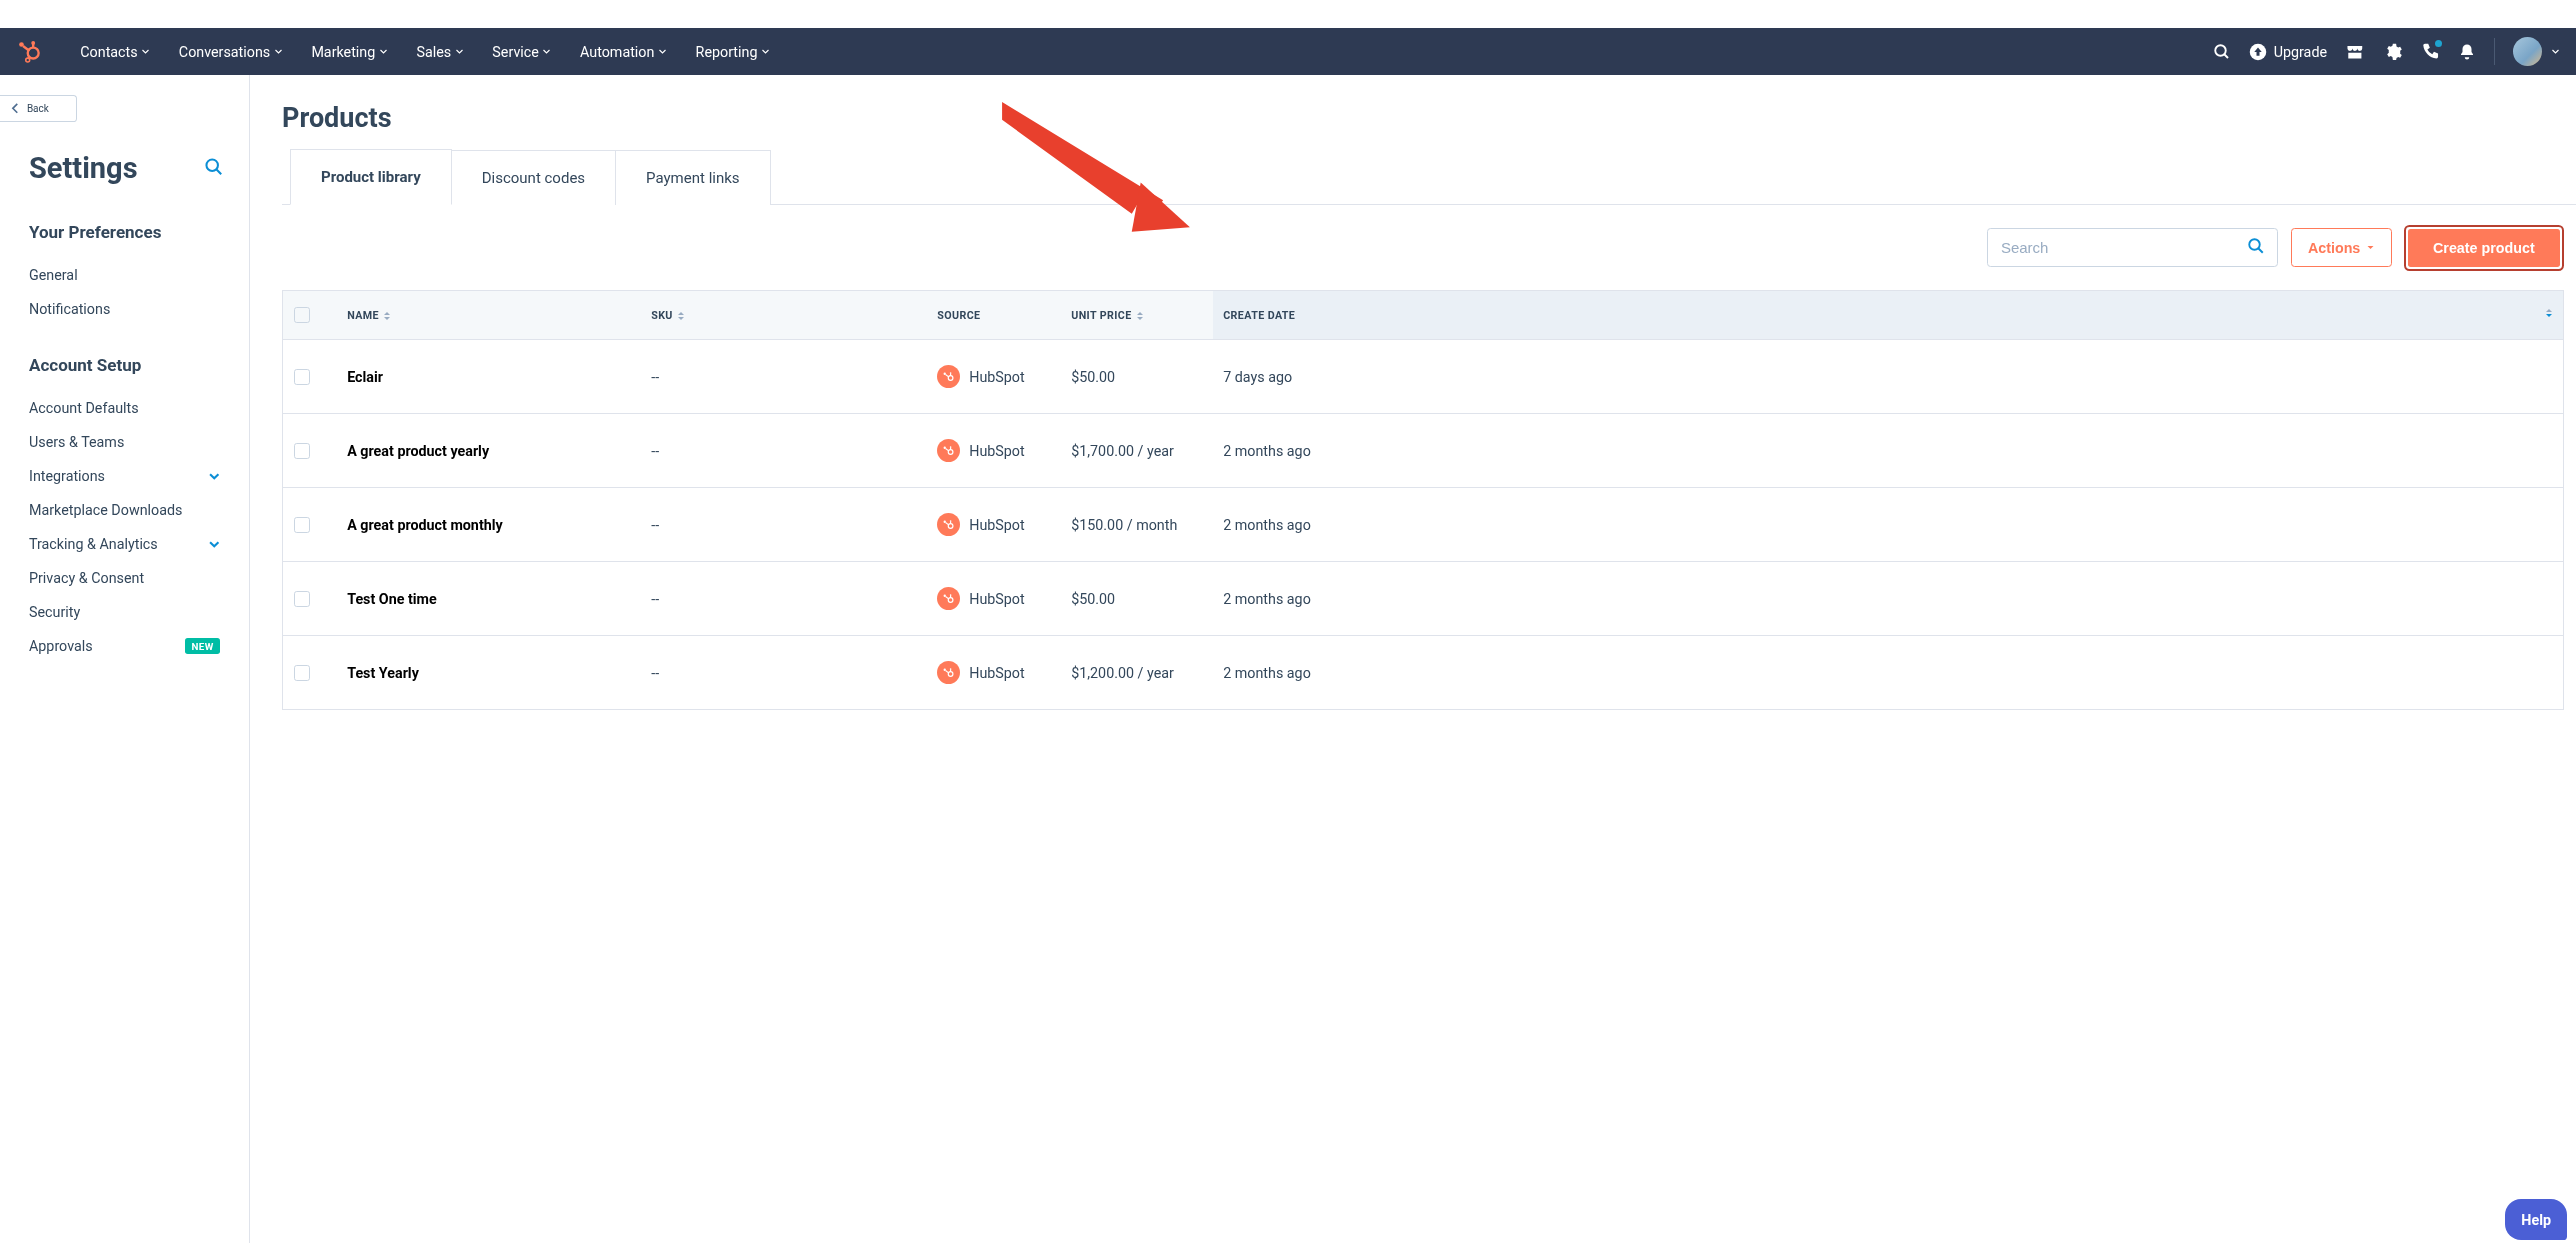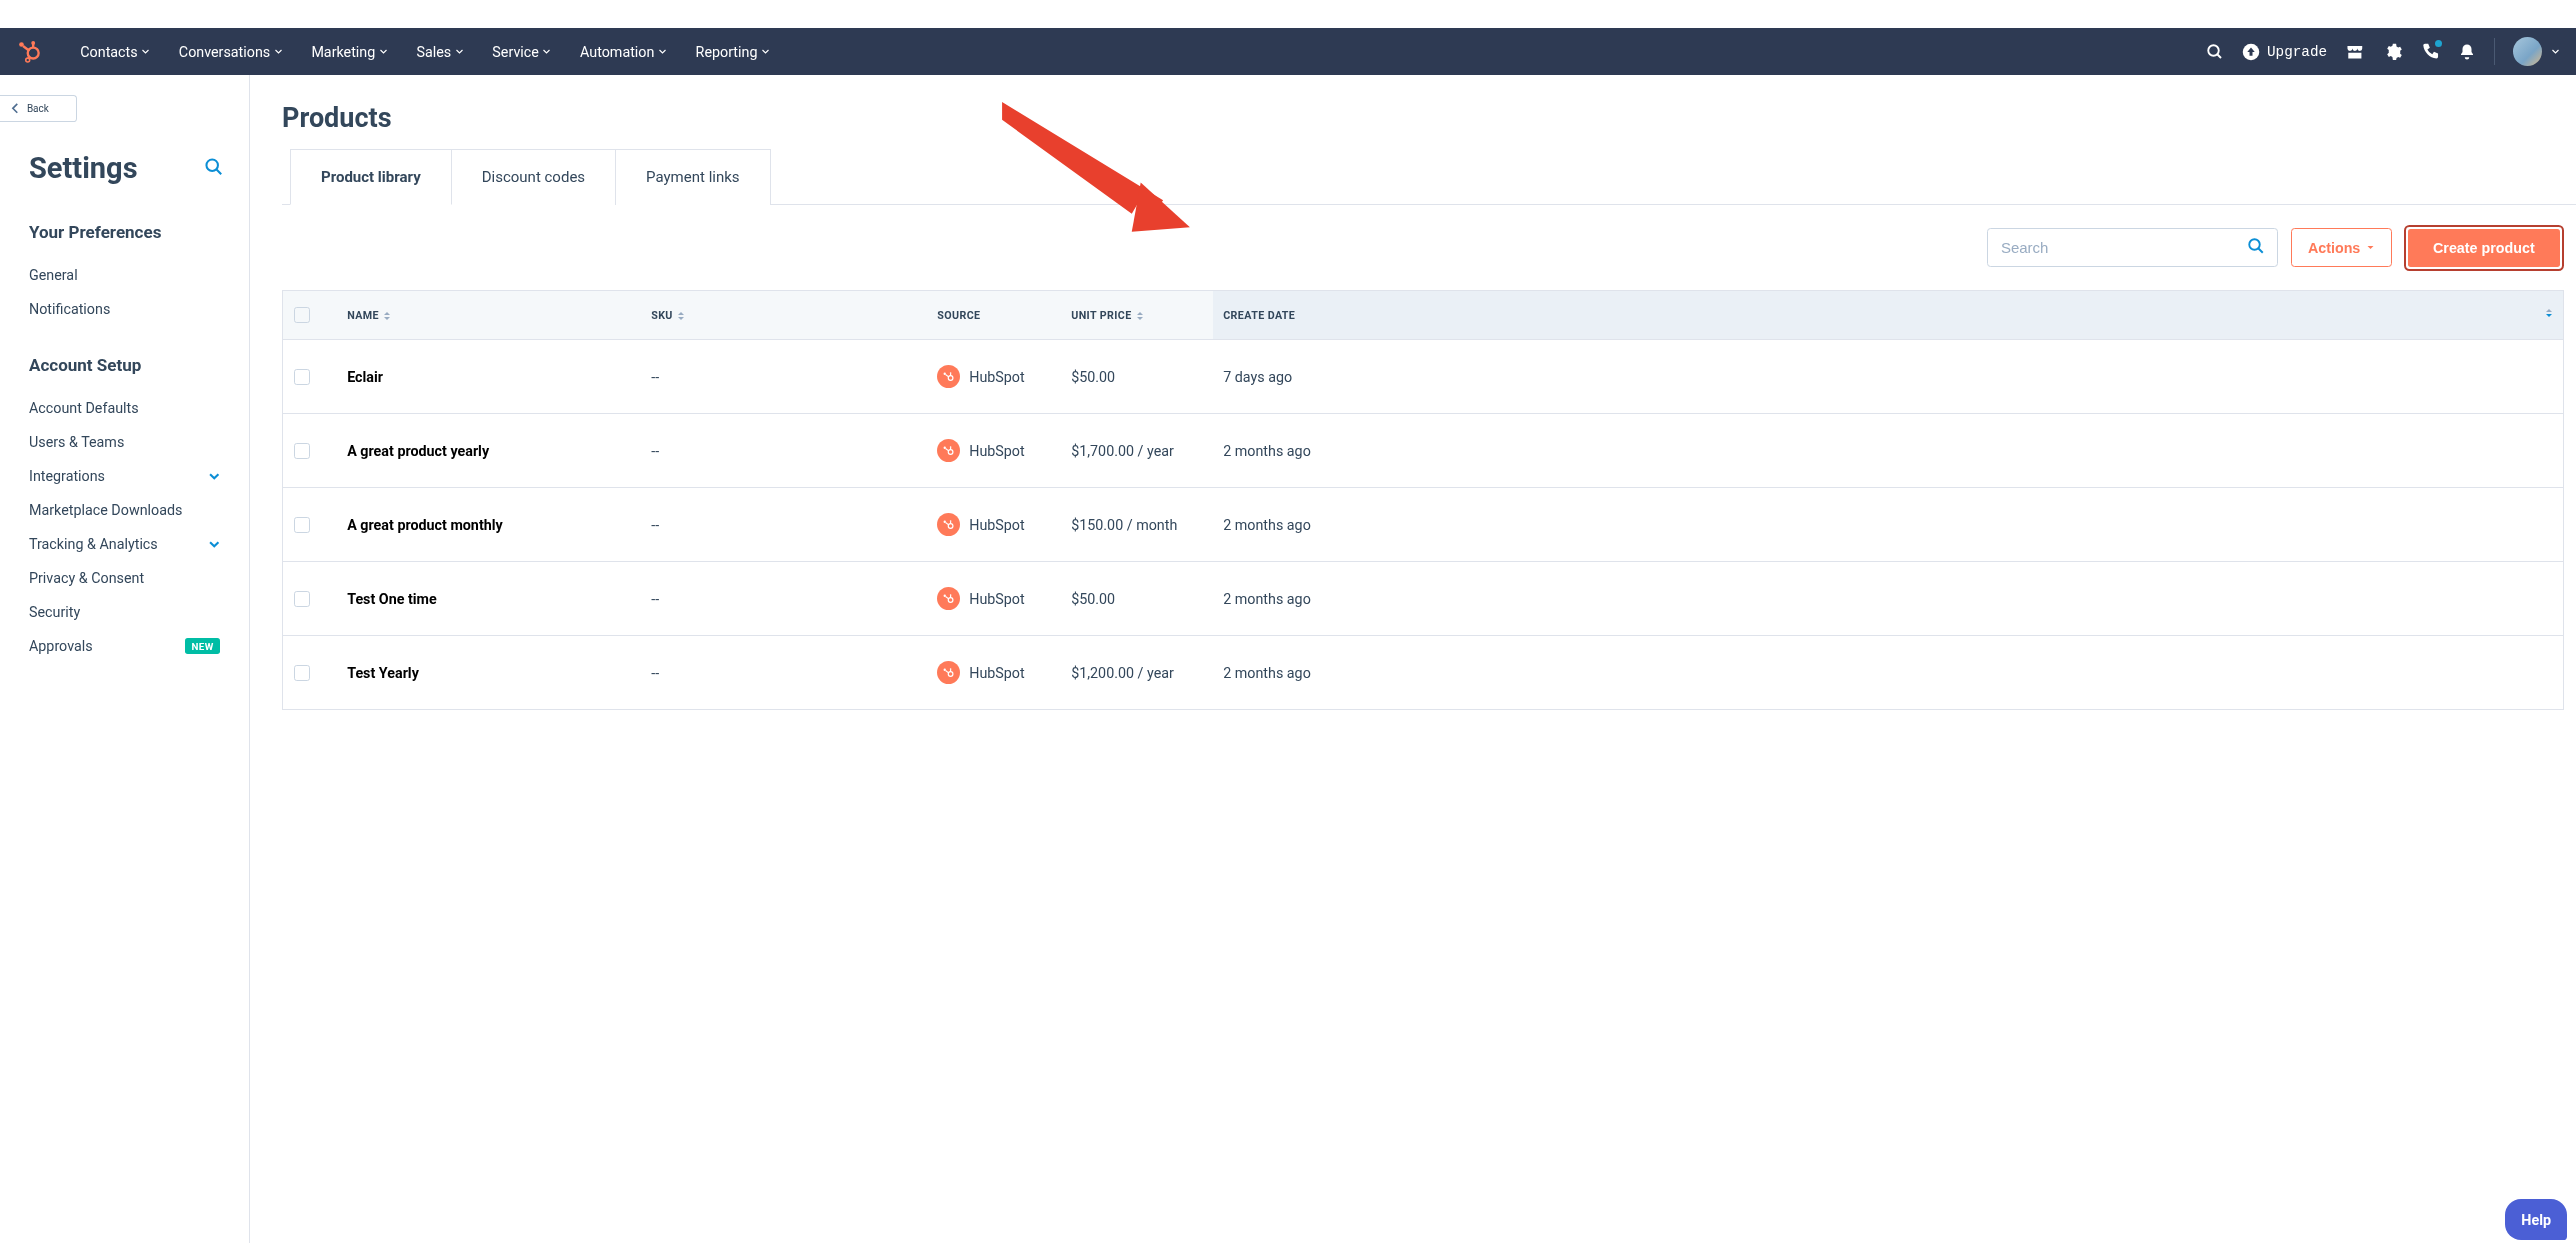--- a/index.html
+++ b/index.html
@@ -3,21 +3,21 @@
 <meta charset="utf-8">
 <style>
   * { box-sizing: border-box; margin: 0; padding: 0; }
   body { font-family: -apple-system, BlinkMacSystemFont, "Segoe UI", Roboto, Helvetica, Arial, sans-serif; background:#fff; color:#33475b; }
 
   
   .navbar { background:#2e3a53; height:47px; display:flex; align-items:center; padding:0 16px 0 16px; }
   .nav-items { display:flex; align-items:center; margin-left:25px; gap:0; }
   .nav-item { color:#fff; font-size:14.3px; padding:0 14.3px; display:flex; align-items:center; gap:3.6px; cursor:pointer; height:53px; }
   .chev { width:9px; height:9px; }
-  .nav-right { margin-left:auto; display:flex; align-items:center; gap:18px;font-family:Liberation Mono, monospace; }
+  .nav-right { margin-left:auto; display:flex; align-items:center; gap:18px; }
   .nav-icon { color:#fff; cursor:pointer; display:flex; align-items:center; position:relative; }
   .upgrade { display:flex; align-items:center; gap:7.2px; color:#fff; font-size:14.3px; cursor:pointer; }
   .avatar { width:29px; height:29px; border-radius:50%; background:linear-gradient(135deg,#a7c7dc 0%,#7aa5c7 60%,#d7b98c 100%); }
   .vrule { width:0.9px; height:27px; background:#4b5a73; }
   .badge-dot { width:7.2px; height:7.2px; background:#1ea5d1; border-radius:50%; position:absolute; top:-1.8px; right:-1.8px; }
 
   
   .app { display:flex; height:calc(100vh - 53px - 28px); }
   .toprule { height:28px; background:#fff; } 
 
@@ -32,21 +32,21 @@
   .side-gap { height:21.5px; }
   .pill-new { background:#00bda5; color:#fff; font-size:9.8px; font-weight:700; border-radius:2.7px; padding:2.7px 6.3px; letter-spacing:0.4px; }
 
   
   .main { flex:1; padding:27px 0 0 0; overflow:hidden; position:relative; }
 
   .tabs { display:flex; border-bottom:0.9px solid #dfe3eb; margin:0; }
   .tab { border:0.9px solid #dfe3eb; border-bottom:none; padding:18px 30px; font-size:15px; color:#33475b; cursor:pointer; background:#fff; position:relative; top:0.9px; }
   .tab.active { font-weight:700; border-bottom:0.9px solid #fff; background:#fff; }
   .tab + .tab { border-left:none; }
-  #tabs-container { padding-left:8px; }
+  #tabs-container { padding-left:8px;align-items:center; }
 
   .toolbar { display:flex; align-items:center; justify-content:flex-end; gap:12.5px; padding:19.7px 12.5px 19.7px 0; }
   .search-box { border:0.9px solid #cbd6e2; border-radius:3.6px; display:flex; align-items:center; width:291px; height:39px; padding:0 12.5px; }
   .search-box input { border:none; outline:none; flex:1; font-size:15px; color:#506e91; }
   .search-box input::placeholder { color:#99acc2; }
   .search-box .sicon { color:#0b8ed5; }
   .actions-btn { border:1.8px solid #ff7a59; color:#ff7a59; background:#fff; border-radius:3.6px; padding:0 16px; height:39px; font-size:14.3px; font-weight:600; display:flex; align-items:center; gap:5.4px; cursor:pointer; }
   .create-btn-wrap { border:2.7px solid #b63f2f; border-radius:5.4px; padding:1.8px; }
   .create-btn { background:#ff7a59; color:#fff; border:none; border-radius:2.7px; padding:0 25px; height:38px; font-size:14.3px; font-weight:600; cursor:pointer; }
 

